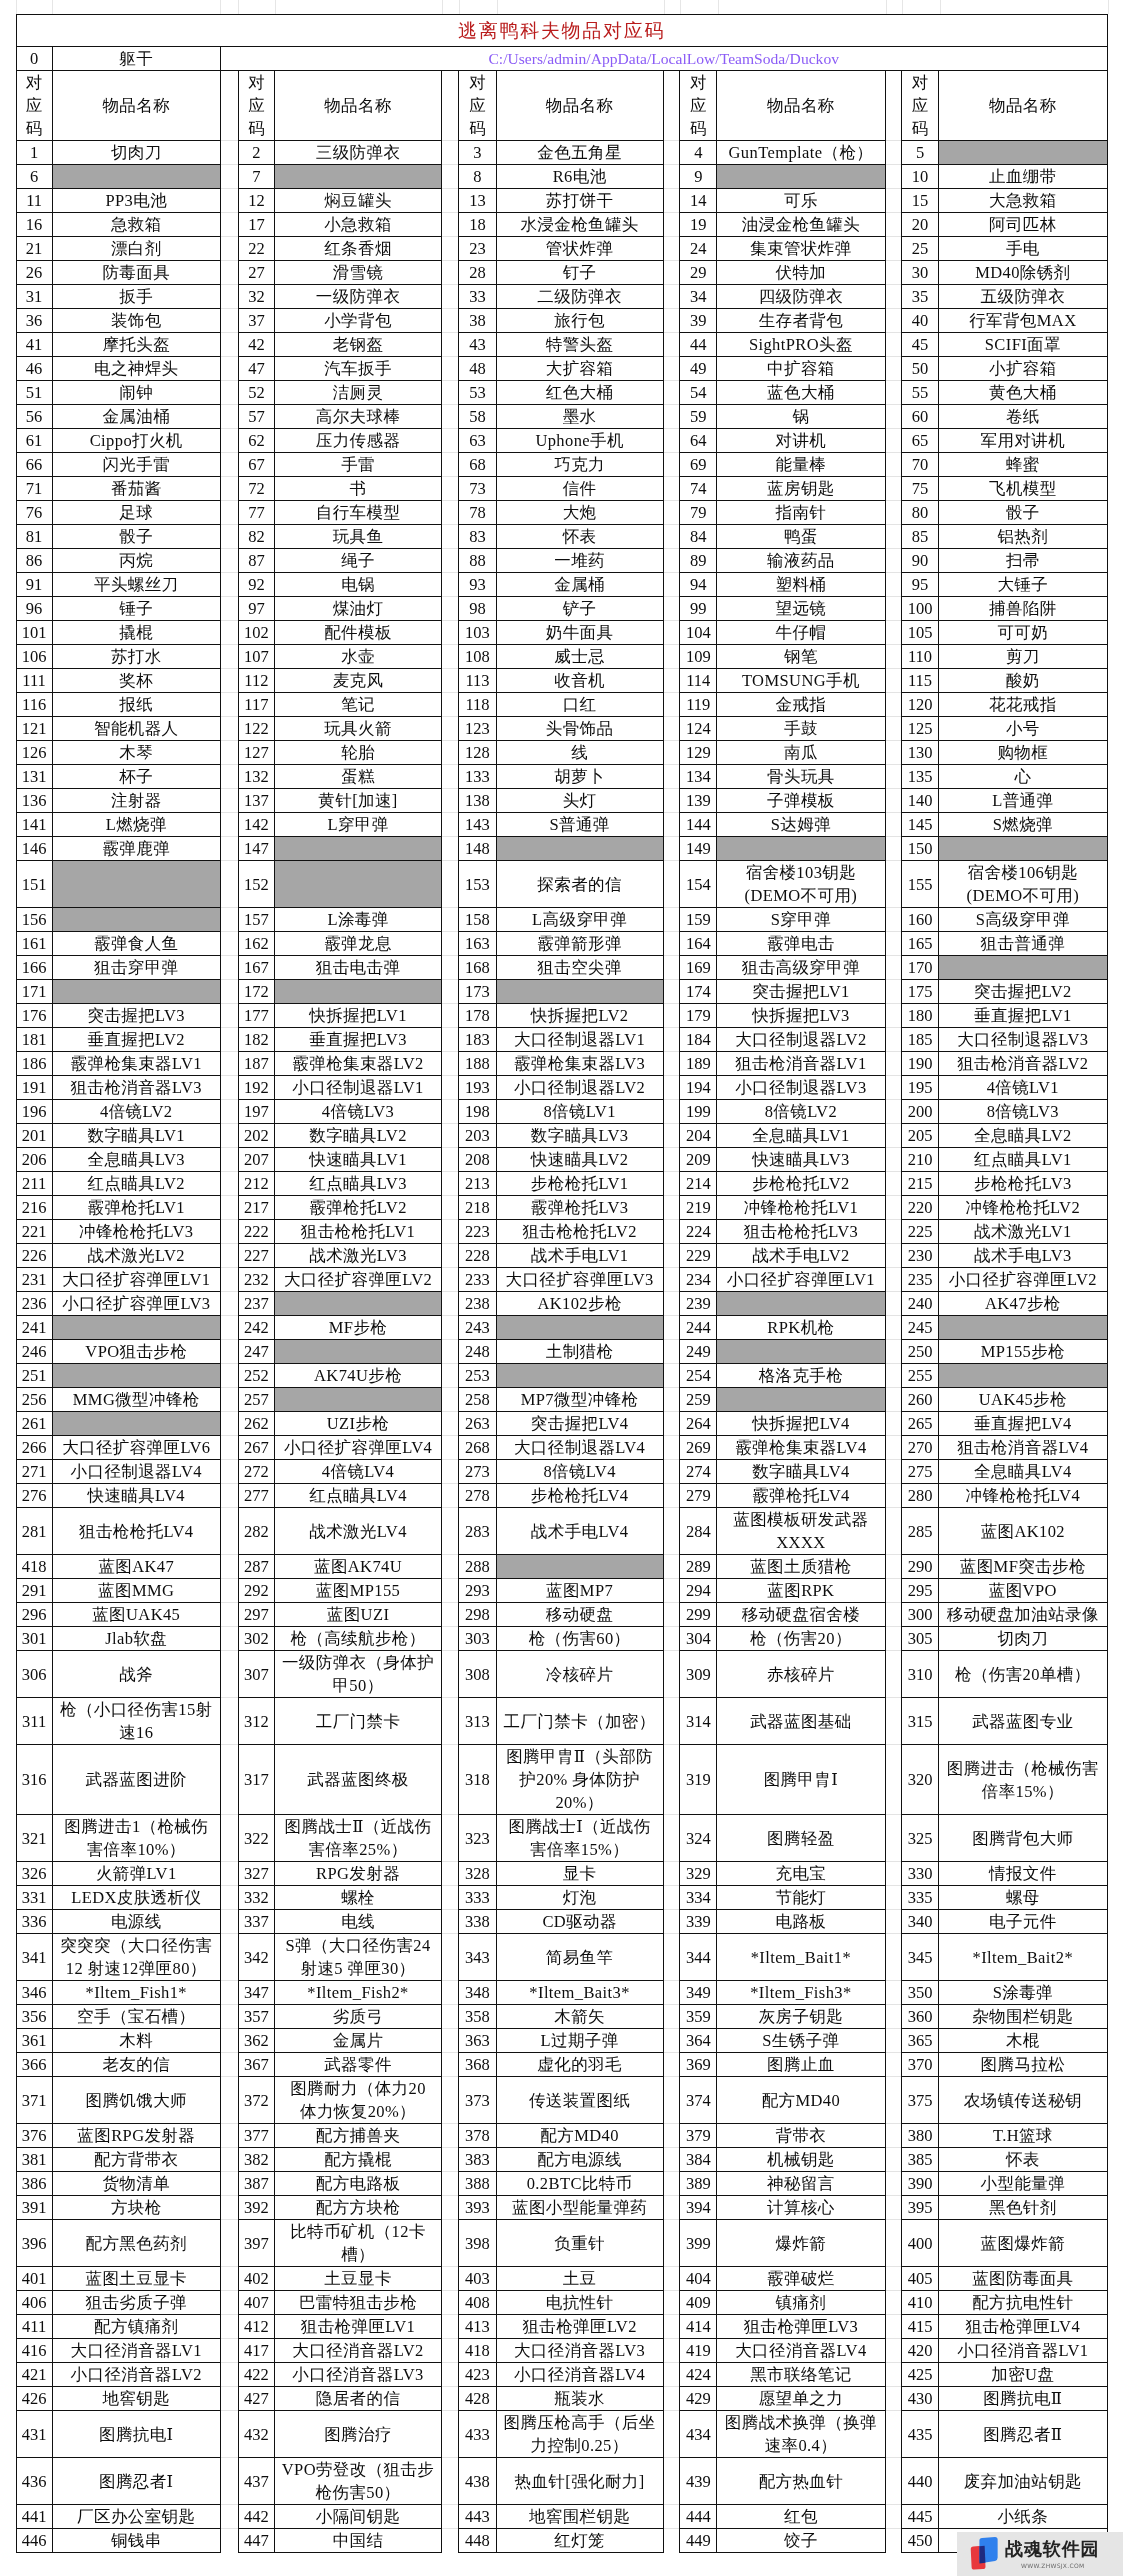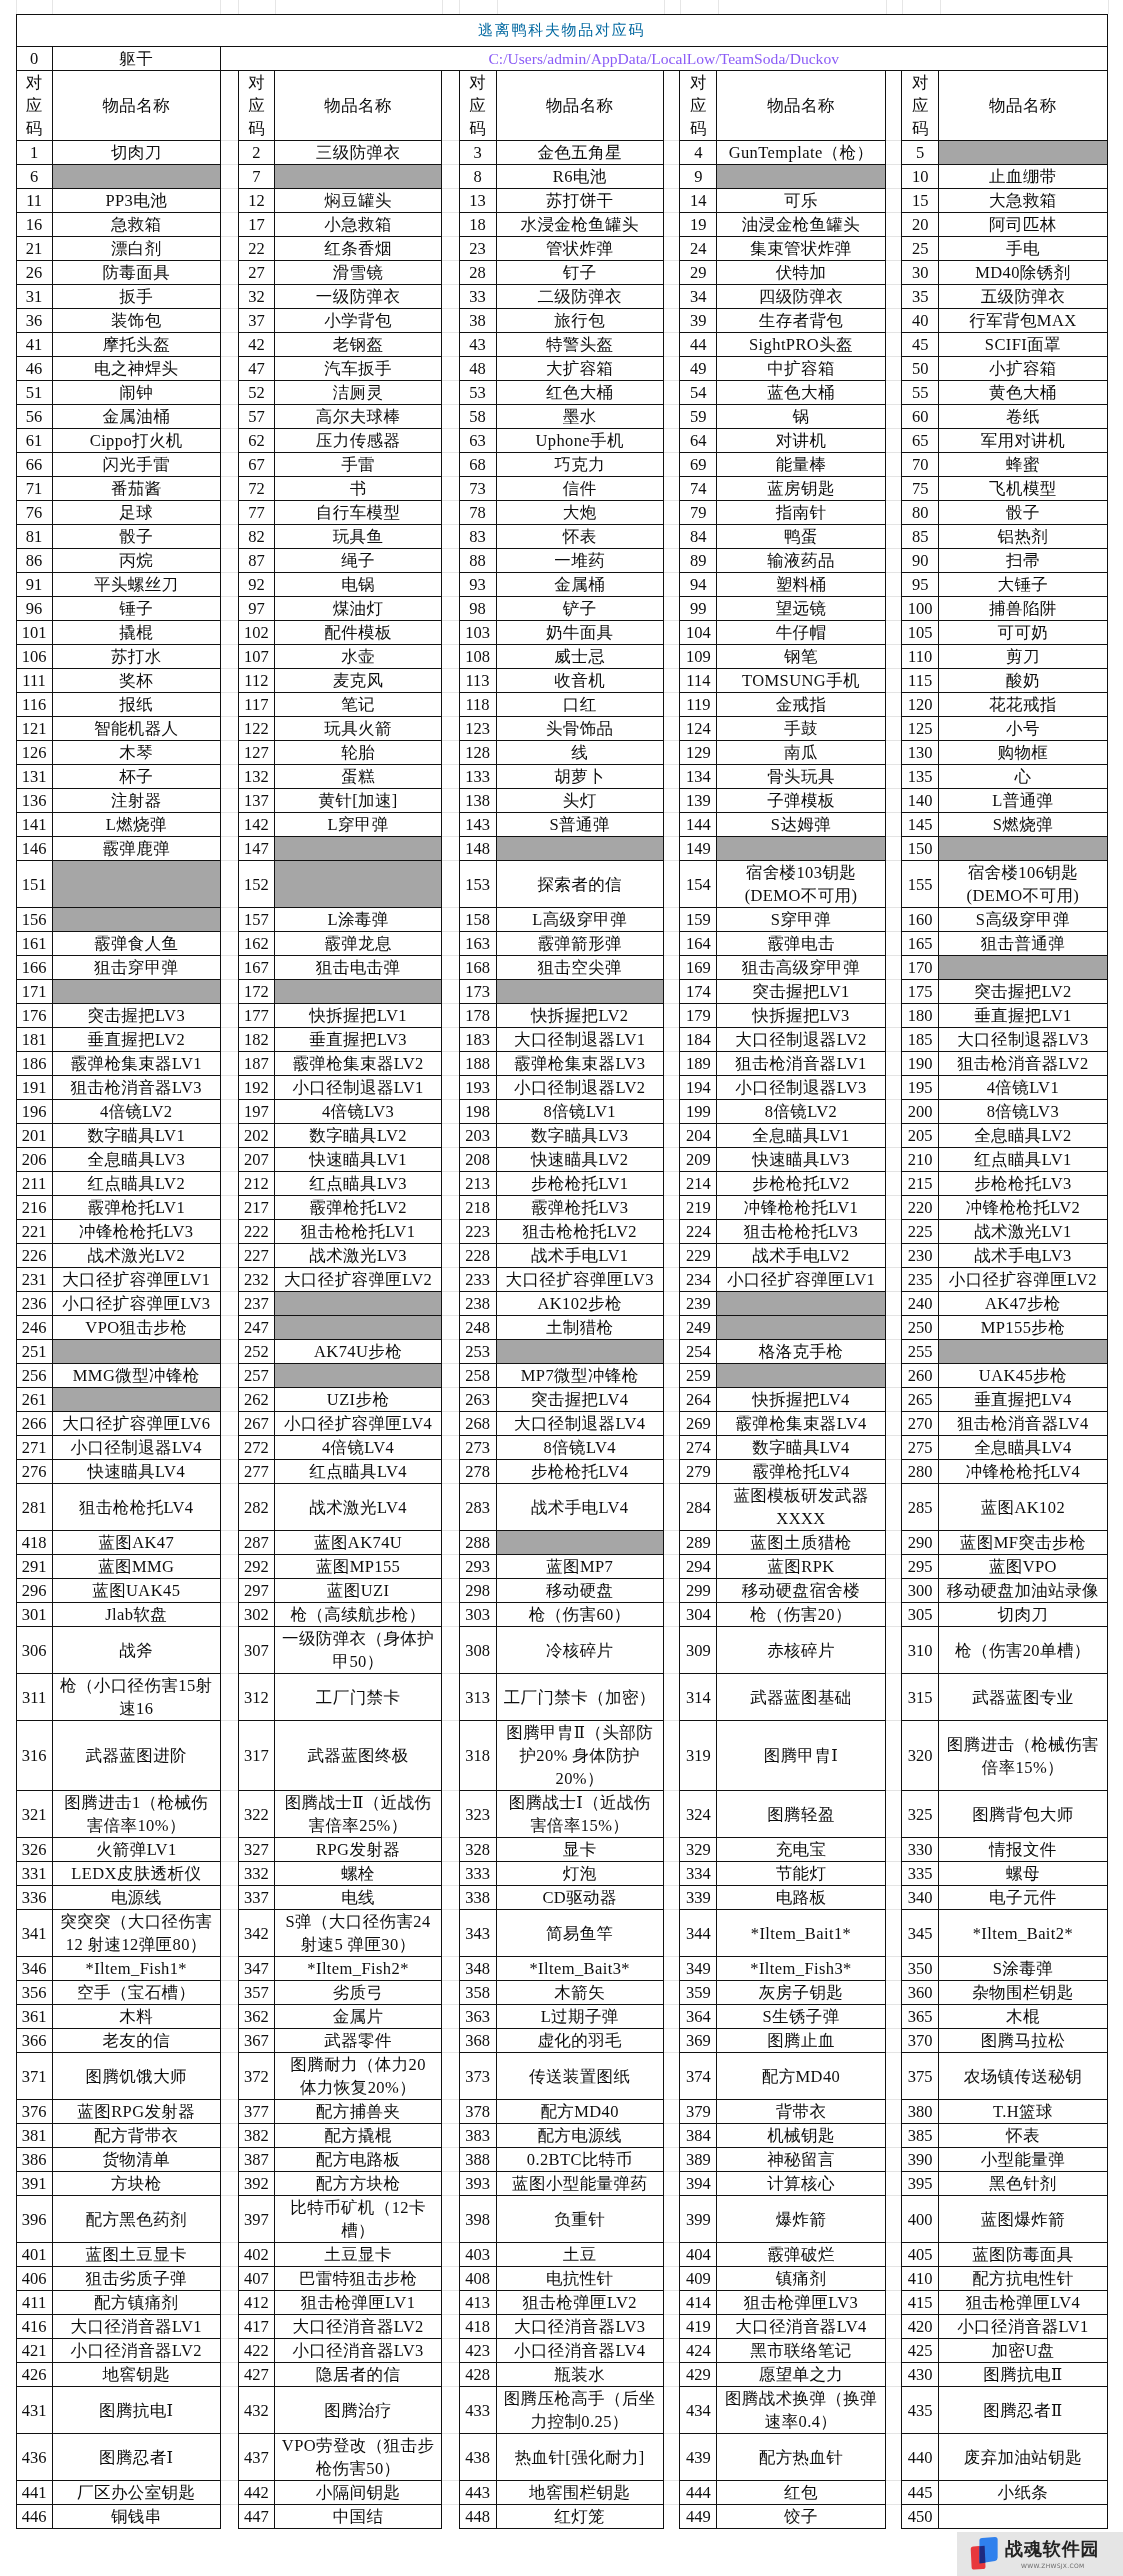--- a/index.html
+++ b/index.html
@@ -25,21 +25,21 @@
   }
   table.codes td.code { padding: 0 0.9px; letter-spacing: 0; }
   table.codes td.name { padding: 0 5.2px; }
   table.codes td.empty { background: #a6a6a6; }
   table.codes td.gap {
     border-left: none; border-right: none; border-bottom: none;
     border-top: 0.9px solid #e3e3e3;
     background: #ffffff;
   }
   table.codes td.title {
-    font-size: 15px; letter-spacing: 1.7px; color: #0369a1;
+    font-size: 19px; letter-spacing: 1.7px; color: #b91c1c;
     line-height: 31px;
   }
   table.codes td.path {
     font-size: 15.6px; letter-spacing: 0; color: #8b5cf6;
   }
   table.codes td.hdr-code { padding: 0 5.2px; margin-top: 30px; }
   .topgrid { position: absolute; left: 0; top: 0; width: 1123px; height: 14px; }
   .topgrid i { position: absolute; top: 0; width: 0.9px; height: 14px; background: #e6e6e6; }
   .watermark {
     position: absolute; left: 957px; top: 2532px; width: 166px; height: 44px;
@@ -884,20 +884,36 @@
           <td class="code">238</td>
           <td class="name">AK102步枪</td>
           <td class="gap"></td>
           <td class="code">239</td>
           <td class="name empty"></td>
           <td class="gap"></td>
           <td class="code">240</td>
           <td class="name">AK47步枪</td>
         </tr>
         <tr>
+          <td class="code">241</td>
+          <td class="name empty"></td>
+          <td class="gap"></td>
+          <td class="code">242</td>
+          <td class="name">MF步枪</td>
+          <td class="gap"></td>
+          <td class="code">243</td>
+          <td class="name empty"></td>
+          <td class="gap"></td>
+          <td class="code">244</td>
+          <td class="name">RPK机枪</td>
+          <td class="gap"></td>
+          <td class="code">245</td>
+          <td class="name empty"></td>
+        </tr>
+        <tr>
           <td class="code">246</td>
           <td class="name">VPO狙击步枪</td>
           <td class="gap"></td>
           <td class="code">247</td>
           <td class="name empty"></td>
           <td class="gap"></td>
           <td class="code">248</td>
           <td class="name">土制猎枪</td>
           <td class="gap"></td>
           <td class="code">249</td>

